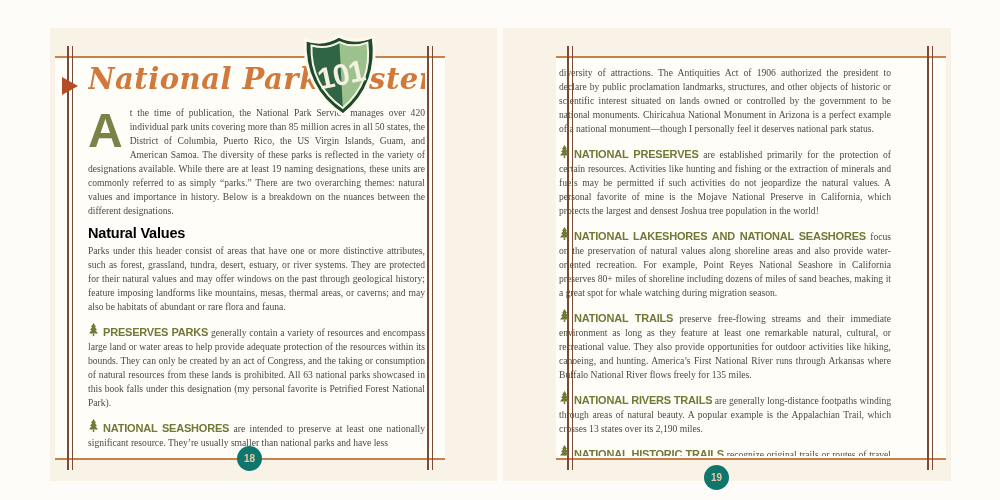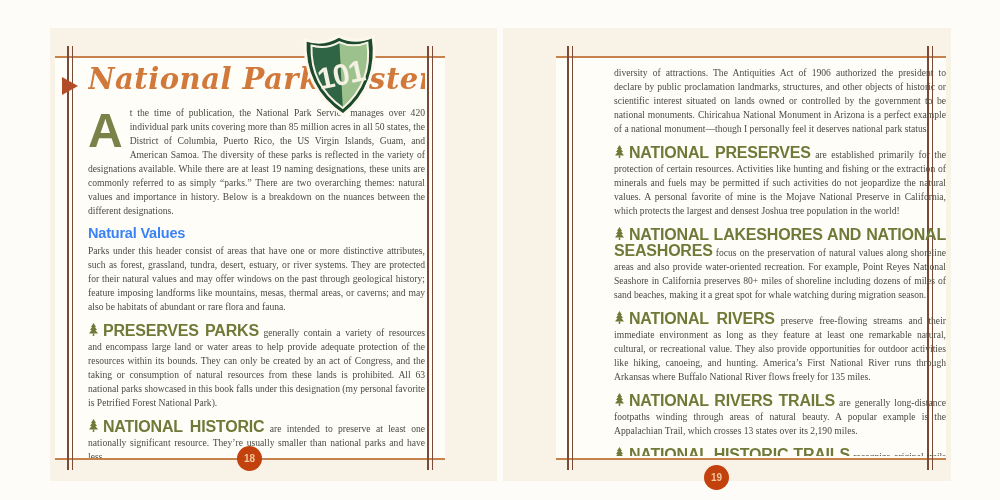--- a/index.html
+++ b/index.html
@@ -14,45 +14,45 @@
   .inner { position:absolute; top:57px; width:390px; height:402px; background:#fffdf8; }
   .inner-left  { left:55px; }
   .inner-right { left:556px; }
   .hline { position:absolute; height:2px; background:#c5824d; width:390px; }
   .vline {
     position:absolute; width:6px; top:46px; height:424px; box-sizing:border-box;
     border-left:2px solid #794a36; border-right:1px solid #794a36;
   }
   .pagenum {
     position:absolute; width:25px; height:25px; border-radius:50%;
-    background:#c2410c; color:#eec89c; font-family:"Liberation Sans",sans-serif;
+    background:#0f766e; color:#eec89c; font-family:"Liberation Sans",sans-serif;
     font-weight:bold; font-size:10px; display:flex; align-items:center; justify-content:center;
     z-index:3;
   }
   .content { position:absolute; overflow:hidden; z-index:2; }
   .content-left  { left:88px;  top:62px; width:337px; height:396px; }
-  .content-right { left:614px; top:66px; width:332px; height:390px; }
+  .content-right { left:559px; top:66px; width:332px; height:390px; }
   .title {
     font-family:"DejaVu Serif",serif; font-style:italic; font-weight:bold;
     color:#d1783b; font-size:29px; margin:0 0 10px; letter-spacing:0.5px; white-space:nowrap;
   }
   .body {
     font-size:9.6px; line-height:14px; text-align:justify; color:#4a4c41; margin:0 0 7px;
   }
   .dropcap {
     float:left; font-family:"Liberation Sans",sans-serif; font-weight:bold;
     font-size:48px; line-height:44px; color:#7b8248; padding:3px 7px 0 0;
   }
   .natvals {
     font-family:"Liberation Sans",sans-serif; font-weight:bold; font-size:14.5px;
-    color:#3b82f6; margin:5px 0 3px; letter-spacing:-0.2px;
+    color:#000000; margin:5px 0 3px; letter-spacing:-0.2px;
   }
   .sec { margin-top:9px; }
   .sec-head {
-    font-family:"Liberation Sans",sans-serif; font-weight:bold; font-size:16px;
+    font-family:"Liberation Sans",sans-serif; font-weight:bold; font-size:11px;
     color:#6f7a38; letter-spacing:-0.2px;
   }
   .tree-icon { display:inline-block; width:11px; height:13px; margin-right:4px; }
   .tree-icon svg { width:11px; height:13px; vertical-align:baseline; }
   .title-arrow {
     position:absolute; left:62px; top:77px; width:0; height:0; z-index:2;
     border-top:9px solid transparent; border-bottom:9px solid transparent;
     border-left:16px solid #b34d27;
   }
   .badge { position:absolute; left:301px; top:30px; width:80px; height:88px; z-index:4; transform:rotate(-3deg); }
@@ -116,21 +116,21 @@
     </p>
 
     <p class="body sec">
       <span class="tree-icon"><svg viewBox="0 0 20 26">
             <g fill="#6f7a38">
               <polygon points="10,0 15,8 5,8"></polygon>
               <polygon points="10,4 17,14 3,14"></polygon>
               <polygon points="10,9 19,21 1,21"></polygon>
               <rect x="8.5" y="21" width="3" height="5"></rect>
             </g>
-          </svg></span><span class="sec-head">NATIONAL HISTORIC</span>
+          </svg></span><span class="sec-head">NATIONAL SEASHORES</span>
       <span>are intended to preserve at least one nationally significant resource. They’re usually smaller than national parks and have less</span>
     </p>
   </div>
 
   <div class="content content-right">
     <p class="body">diversity of attractions. The Antiquities Act of 1906 authorized the president to declare by public proclamation landmarks, structures, and other objects of historic or scientific interest situated on lands owned or controlled by the government to be national monuments. Chiricahua National Monument in Arizona is a perfect example of a national monument—though I personally feel it deserves national park status.</p>
 
     <p class="body sec">
       <span class="tree-icon"><svg viewBox="0 0 20 26">
             <g fill="#6f7a38">
@@ -156,21 +156,21 @@
     </p>
 
     <p class="body sec">
       <span class="tree-icon"><svg viewBox="0 0 20 26">
             <g fill="#6f7a38">
               <polygon points="10,0 15,8 5,8"></polygon>
               <polygon points="10,4 17,14 3,14"></polygon>
               <polygon points="10,9 19,21 1,21"></polygon>
               <rect x="8.5" y="21" width="3" height="5"></rect>
             </g>
-          </svg></span><span class="sec-head">NATIONAL RIVERS</span>
+          </svg></span><span class="sec-head">NATIONAL TRAILS</span>
       <span>preserve free-flowing streams and their immediate environment as long as they feature at least one remarkable natural, cultural, or recreational value. They also provide opportunities for outdoor activities like hiking, canoeing, and hunting. America’s First National River runs through Arkansas where Buffalo National River flows freely for 135 miles.</span>
     </p>
 
     <p class="body sec">
       <span class="tree-icon"><svg viewBox="0 0 20 26">
             <g fill="#6f7a38">
               <polygon points="10,0 15,8 5,8"></polygon>
               <polygon points="10,4 17,14 3,14"></polygon>
               <polygon points="10,9 19,21 1,21"></polygon>
               <rect x="8.5" y="21" width="3" height="5"></rect>

